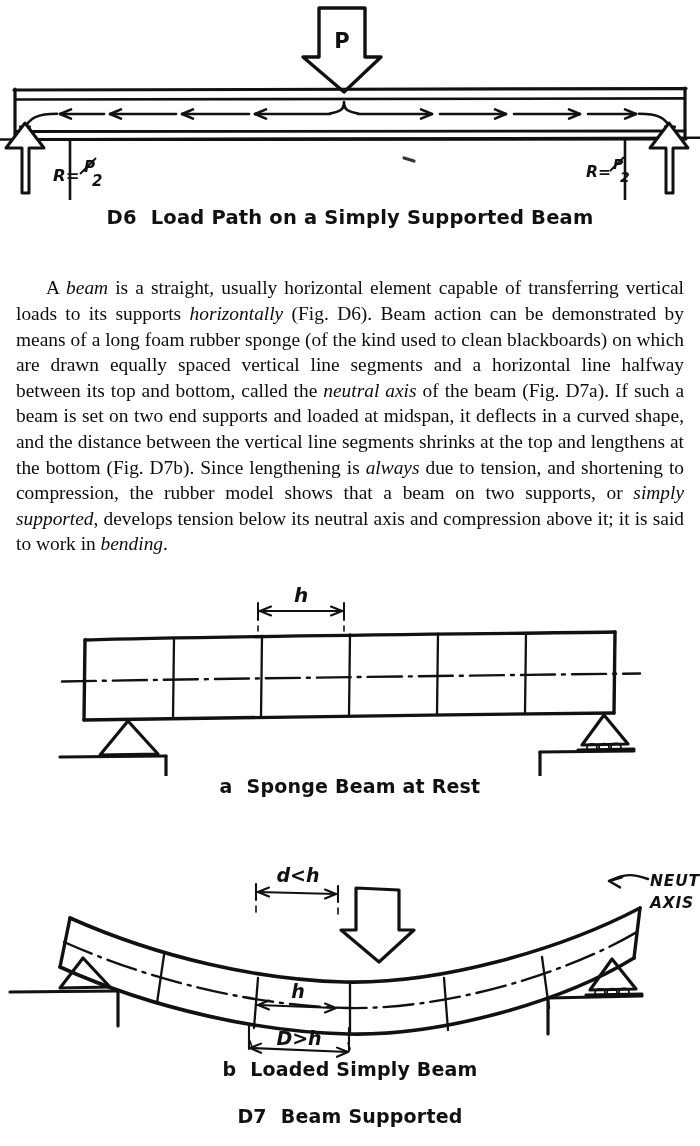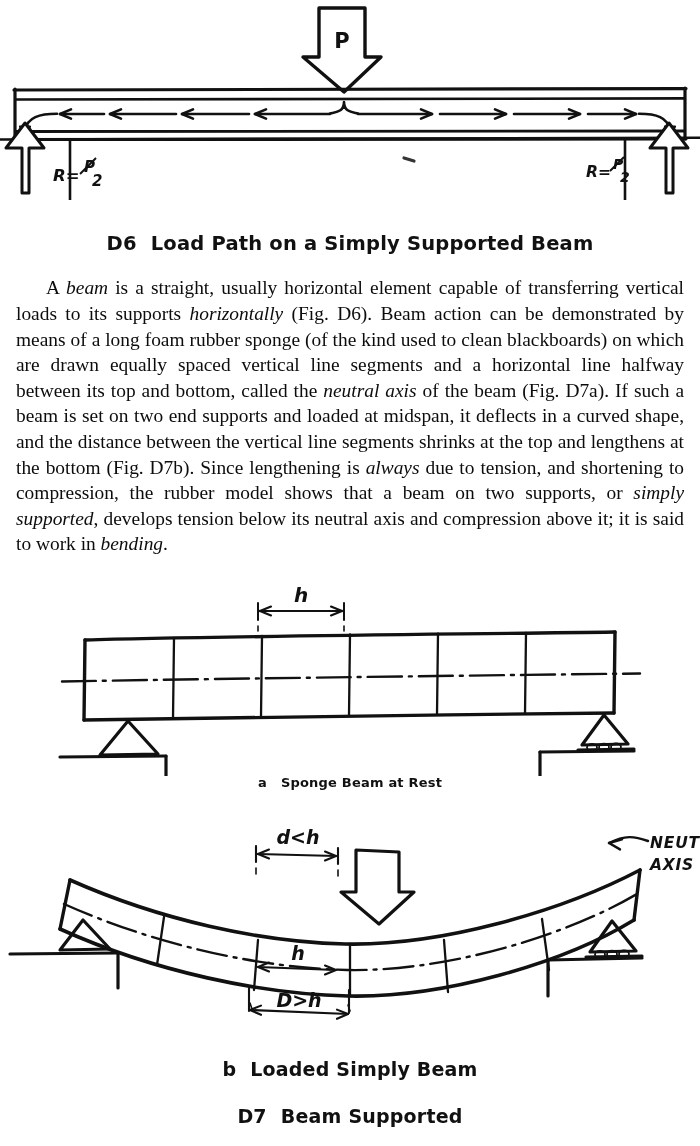--- a/index.html
+++ b/index.html
@@ -31,22 +31,22 @@
     width: 700px;
     text-align: center;
     font-family: "DejaVu Sans", sans-serif;
     font-weight: bold;
     color: #111111;
     letter-spacing: 0.2px;
   }
   .caption .num {
     margin-right: 14px;
   }
-  .cap-d6   { top: 206px; font-size: 19.5px; margin-top: 26px; }
-  .cap-a    { top: 775px; font-size: 13px;   }
+  .cap-d6   { top: 206px; font-size: 19.5px; }
+  .cap-a    { top: 775px; font-size: 19px;   }
   .cap-b    { top: 1058px; font-size: 19px;  }
   .cap-d7   { top: 1105px; font-size: 19px;  }
 
   
   .body-text {
     position: absolute;
     top: 256px;
     left: 16px;
     width: 668px;
     font-family: "Liberation Serif", serif;
@@ -210,21 +210,21 @@
     </g>
 
     <text class="hand" x="301" y="26" text-anchor="middle" font-family="DejaVu Sans, sans-serif" font-size="20" font-weight="bold" font-style="italic" fill="#111">h</text>
   </svg>
 </div>
 
 <div class="caption cap-a">
   <span class="num">a</span><span>Sponge Beam at Rest</span>
 </div>
 
-<div class="fig" style="top:802px;">
+<div class="fig" style="top:840px;">
   <svg width="700" height="220" viewBox="0 0 700 220">
     <g fill="none" stroke="#111" stroke-linecap="round" stroke-linejoin="round">
 
       <g stroke-width="2.1">
         <path d="M258,52 L336,54"></path>
         <path d="M258,52 l11,-4.5 M258,52 l11,4.5"></path>
         <path d="M336,54 l-11,-4.5 M336,54 l-11,4.5"></path>
         <path d="M256,44 L256,60"></path>
         <path d="M338,46 L338,62"></path>
         <path d="M256,66 L256,72" stroke-width="1.6"></path>

